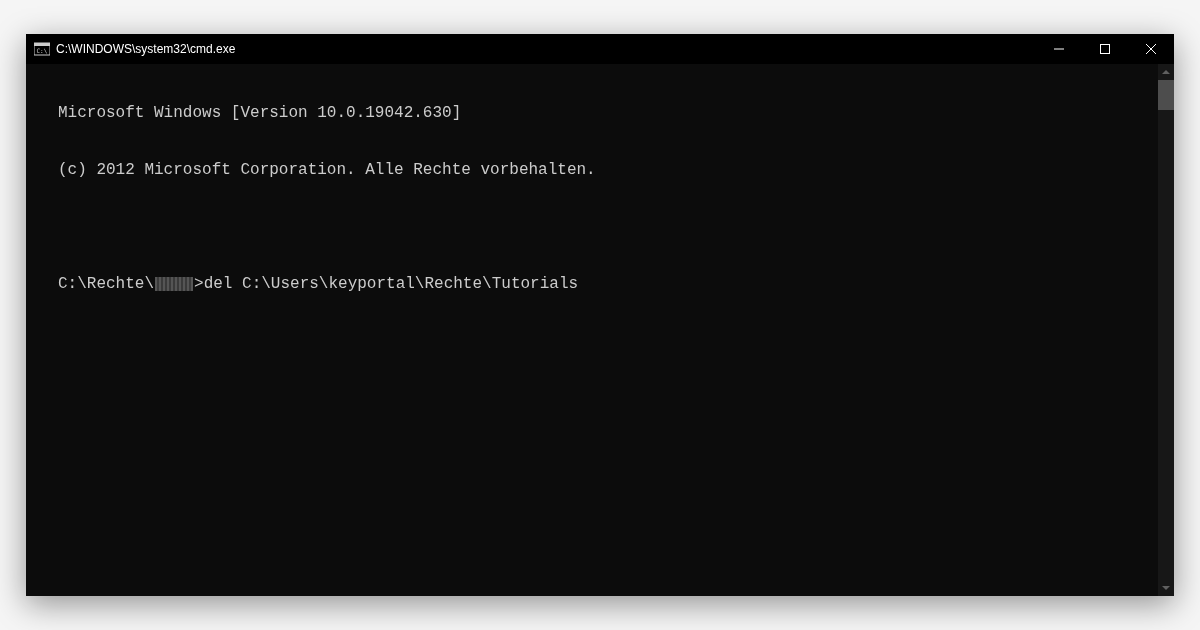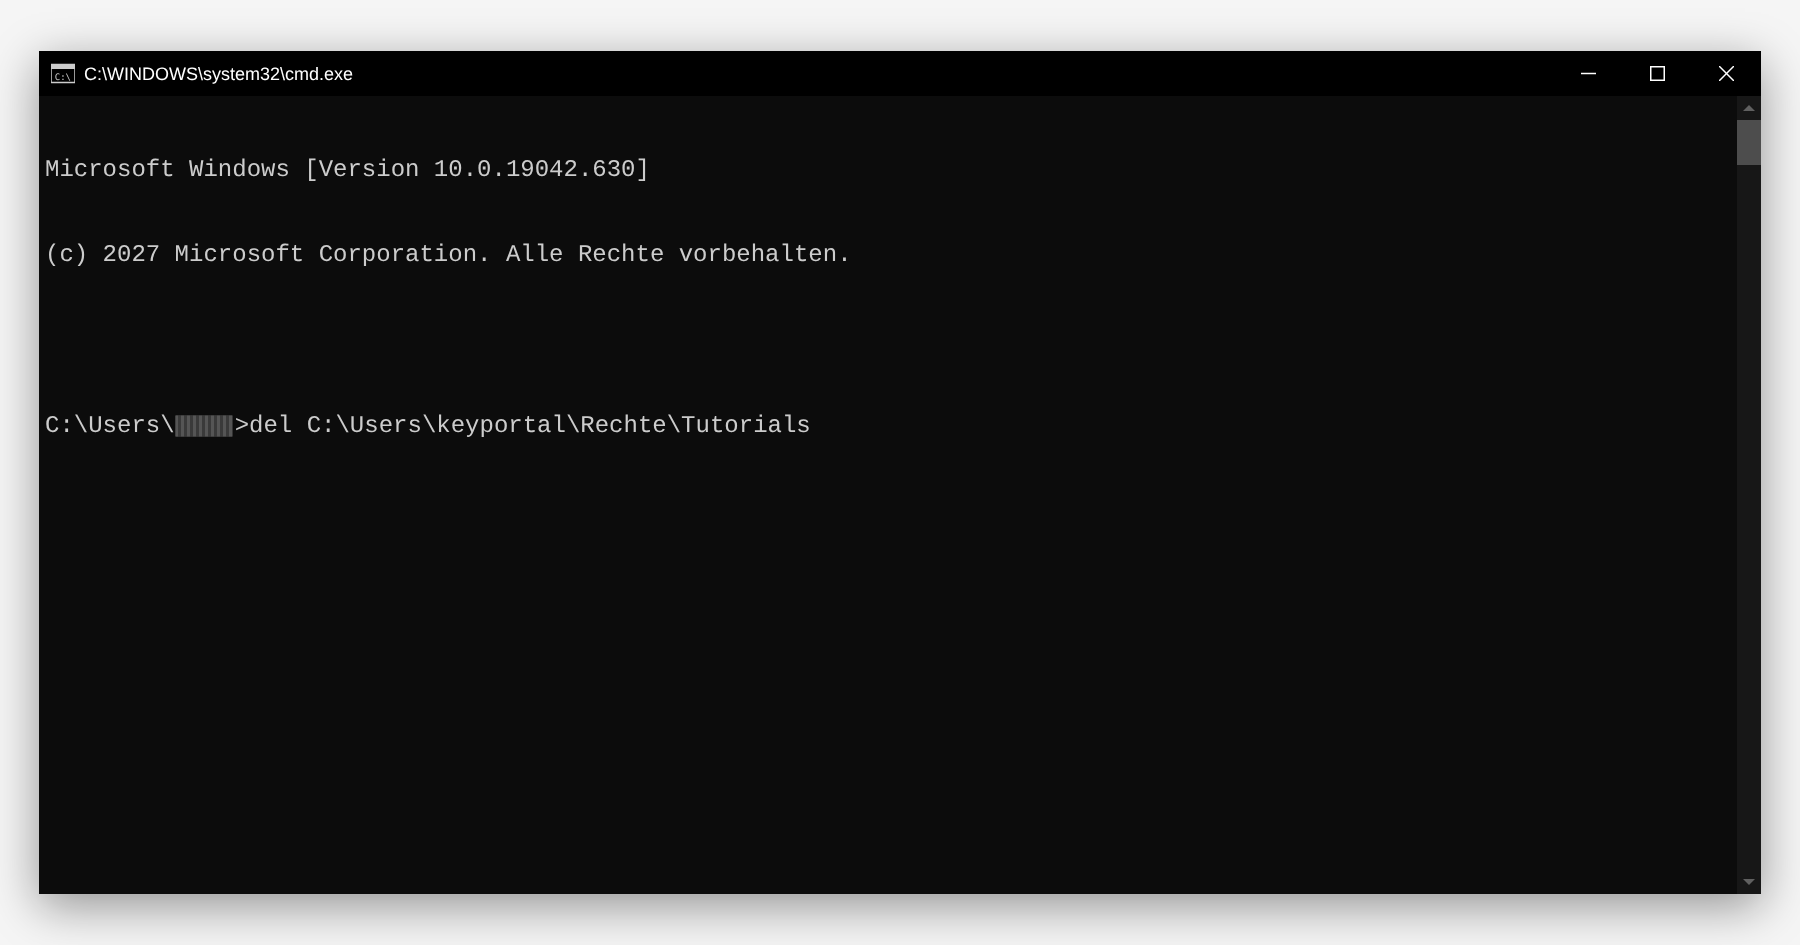--- a/index.html
+++ b/index.html
@@ -91,20 +91,21 @@
       overflow: hidden;
     }
     
     .terminal-content {
       padding: 2px 4px;
       font-family: Consolas, "Courier New", monospace;
       font-size: 16px;
       line-height: 19px;
       color: #cccccc;
       white-space: pre;
+      margin-left: 28px;
     }
     
     .redacted {
       display: inline-block;
       width: 38px;
       height: 14px;
       background: #4a4a4a;
       vertical-align: middle;
       margin: 0 1px;
       filter: blur(0.5px);
@@ -183,23 +184,23 @@
             <line x1="0" y1="0" x2="10" y2="10" stroke="#ffffff" stroke-width="1"></line>
             <line x1="10" y1="0" x2="0" y2="10" stroke="#ffffff" stroke-width="1"></line>
           </svg>
       </div>
     </div>
   </div>
 
   <div class="terminal-body">
     <div class="terminal-content">
       <div class="terminal-line">Microsoft Windows [Version 10.0.19042.630]</div>
-      <div class="terminal-line">(c) 2027 Microsoft Corporation. Alle Rechte vorbehalten.</div>
+      <div class="terminal-line">(c) 2012 Microsoft Corporation. Alle Rechte vorbehalten.</div>
       <div class="terminal-line">&nbsp;</div>
-      <div class="terminal-line"><span>C:\Users\</span><span class="redacted"></span><span>&gt;</span><span>del C:\Users\keyportal\Rechte\Tutorials</span></div>
+      <div class="terminal-line"><span>C:\Rechte\</span><span class="redacted"></span><span>&gt;</span><span>del C:\Users\keyportal\Rechte\Tutorials</span></div>
     </div>
 
     <div class="scrollbar">
       <div class="scroll-arrow">
         <svg width="8" height="4" viewBox="0 0 8 4">
             <polygon points="4,0 8,4 0,4" fill="#606060"></polygon>
           </svg>
       </div>
       <div class="scroll-track">
         <div class="scroll-thumb"></div>

